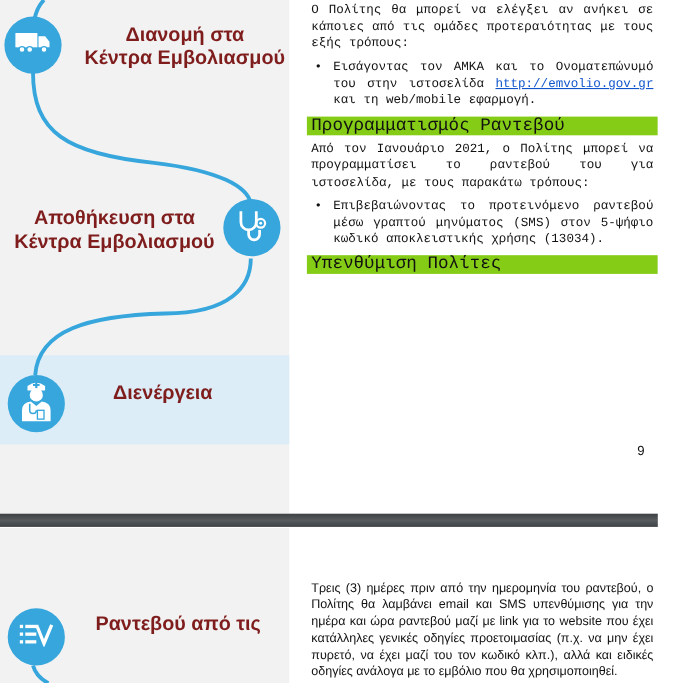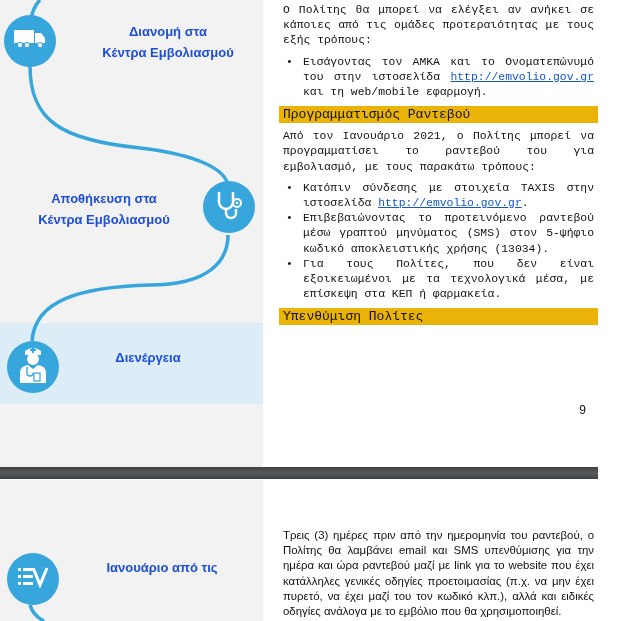--- a/index.html
+++ b/index.html
@@ -12,35 +12,35 @@
   .page1 { top: 0; height: 467px; }
   .page2 { top: 480px; height: 141px; }
   .left-panel { position: absolute; left: 0; top: 0; width: 263px; height: 100%; background: #f2f2f2; }
   .band { position: absolute; left: 0; width: 263px; background: #dcedf7; }
   .curve { position: absolute; left: 0; top: 0; }
   .step-circle {
     position: absolute; width: 52px; height: 52px; border-radius: 50%;
     background: #36a6dc; display: flex; align-items: center; justify-content: center;
   }
   .step-label {
-    position: absolute; text-align: center; color: #1d4ed8; font-weight: bold;
-    font-size: 13px; line-height: 21px; width: 200px;
+    position: absolute; text-align: center; color: #7f1d1d; font-weight: bold;
+    font-size: 18px; line-height: 21px; width: 200px;
   }
   .divider-bar {
     position: absolute; left: 0; top: 467px; width: 598px; height: 12px;
     background: linear-gradient(#3d4144, #575b5e 50%, #3e4245);
   }
   .text-col { position: absolute; left: 283px; width: 311px; color: #111; font-size: 11.4px; line-height: 15.2px; }
   .para { text-align: justify; margin: 0 0 6px 0; }
   ul.bullets { list-style: none; margin: 0 0 6px 0; padding: 0; }
   ul.bullets li { position: relative; padding-left: 20px; text-align: justify; }
   ul.bullets li::before { content: "•"; position: absolute; left: 3px; top: 0; }
   a.link { color: #1155cc; text-decoration: underline; }
   .section-header {
-    background: #eab308; padding: 1px 4px; margin: 2px -4px 6px -4px; font-size: 13px; line-height: 15px;
+    background: #84cc16; padding: 1px 4px; margin: 2px -4px 6px -4px; font-size: 16px; line-height: 15px;
   }
   .page-number { position: absolute; right: 12px; top: 403px; font-size: 12px; color: #111; }
 </style>
 </head>
 <body>
 
 <div class="page page1">
   <div class="left-panel">
     <div class="band" style="top:323px;height:81px;"></div>
     <svg class="curve" width="263" height="467">
@@ -94,25 +94,23 @@
       <div>Διενέργεια</div>
     </div>
   </div>
 
   <div class="text-col" style="top:3px;font-family:Liberation Mono, monospace;">
     <p class="para">Ο Πολίτης θα μπορεί να ελέγξει αν ανήκει σε κάποιες από τις ομάδες προτεραιότητας με τους εξής τρόπους:</p>
     <ul class="bullets">
       <li><span>Εισάγοντας τον ΑΜΚΑ και το Ονοματεπώνυμό του στην ιστοσελίδα </span><a class="link">http://emvolio.gov.gr</a><span> και τη web/mobile εφαρμογή.</span></li>
     </ul>
     <div class="section-header">Προγραμματισμός Ραντεβού</div>
-    <p class="para">Από τον Ιανουάριο 2021, ο Πολίτης μπορεί να προγραμματίσει το ραντεβού του για εμβολιασμό, με τους παρακάτω τρόπους:</p>
+    <p class="para">Από τον Ιανουάριο 2021, ο Πολίτης μπορεί να προγραμματίσει το ραντεβού του για ιστοσελίδα, με τους παρακάτω τρόπους:</p>
     <ul class="bullets">
-      <li><span>Κατόπιν σύνδεσης με στοιχεία TAXIS στην ιστοσελίδα </span><a class="link">http://emvolio.gov.gr</a><span>.</span></li>
       <li><span>Επιβεβαιώνοντας το προτεινόμενο ραντεβού μέσω γραπτού μηνύματος (SMS) στον 5-ψήφιο κωδικό αποκλειστικής χρήσης (13034).</span></li>
-      <li><span>Για τους Πολίτες, που δεν είναι εξοικειωμένοι με τα τεχνολογικά μέσα, με επίσκεψη στα ΚΕΠ ή φαρμακεία.</span></li>
     </ul>
     <div class="section-header">Υπενθύμιση Πολίτες</div>
   </div>
   <div class="page-number">9</div>
 </div>
 
 <div class="divider-bar"></div>
 
 <div class="page page2">
   <div class="left-panel">
@@ -126,19 +124,19 @@
           <rect x="1" y="9" width="3" height="3" fill="#fff"></rect>
           <rect x="1" y="16" width="3" height="3" fill="#fff"></rect>
           <rect x="6" y="2" width="12" height="3" fill="#fff"></rect>
           <rect x="6" y="9" width="10" height="3" fill="#fff"></rect>
           <rect x="6" y="16" width="10" height="3" fill="#fff"></rect>
           <path d="M17 4 l6 15 l7 -17" fill="none" stroke="#fff" stroke-width="3"></path>
         </svg>
       </span>
     </div>
     <div class="step-label" style="left:62px;top:77px;">
-      <div>Ιανουάριο από τις</div>
+      <div>Ραντεβού από τις</div>
     </div>
   </div>
   <div class="text-col" style="top:48px;">
     <p class="para">Τρεις (3) ημέρες πριν από την ημερομηνία του ραντεβού, ο Πολίτης θα λαμβάνει email και SMS υπενθύμισης για την ημέρα και ώρα ραντεβού μαζί με link για το website που έχει κατάλληλες γενικές οδηγίες προετοιμασίας (π.χ. να μην έχει πυρετό, να έχει μαζί του τον κωδικό κλπ.), αλλά και ειδικές οδηγίες ανάλογα με το εμβόλιο που θα χρησιμοποιηθεί.</p>
   </div>
 </div>
 
 </body></html>

